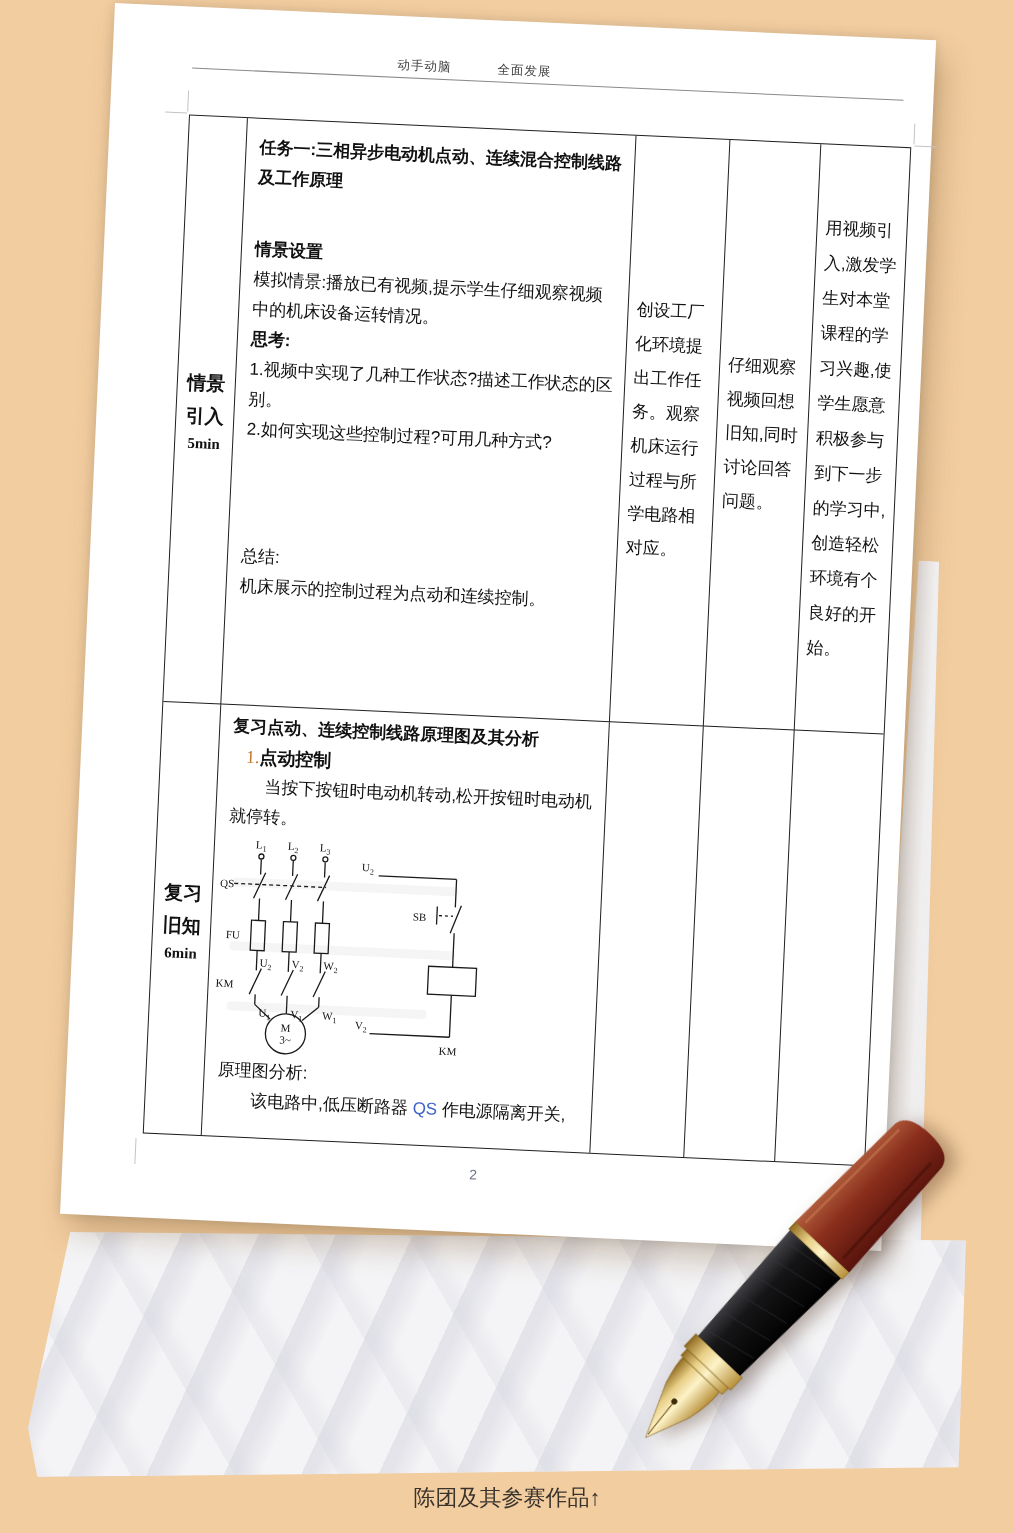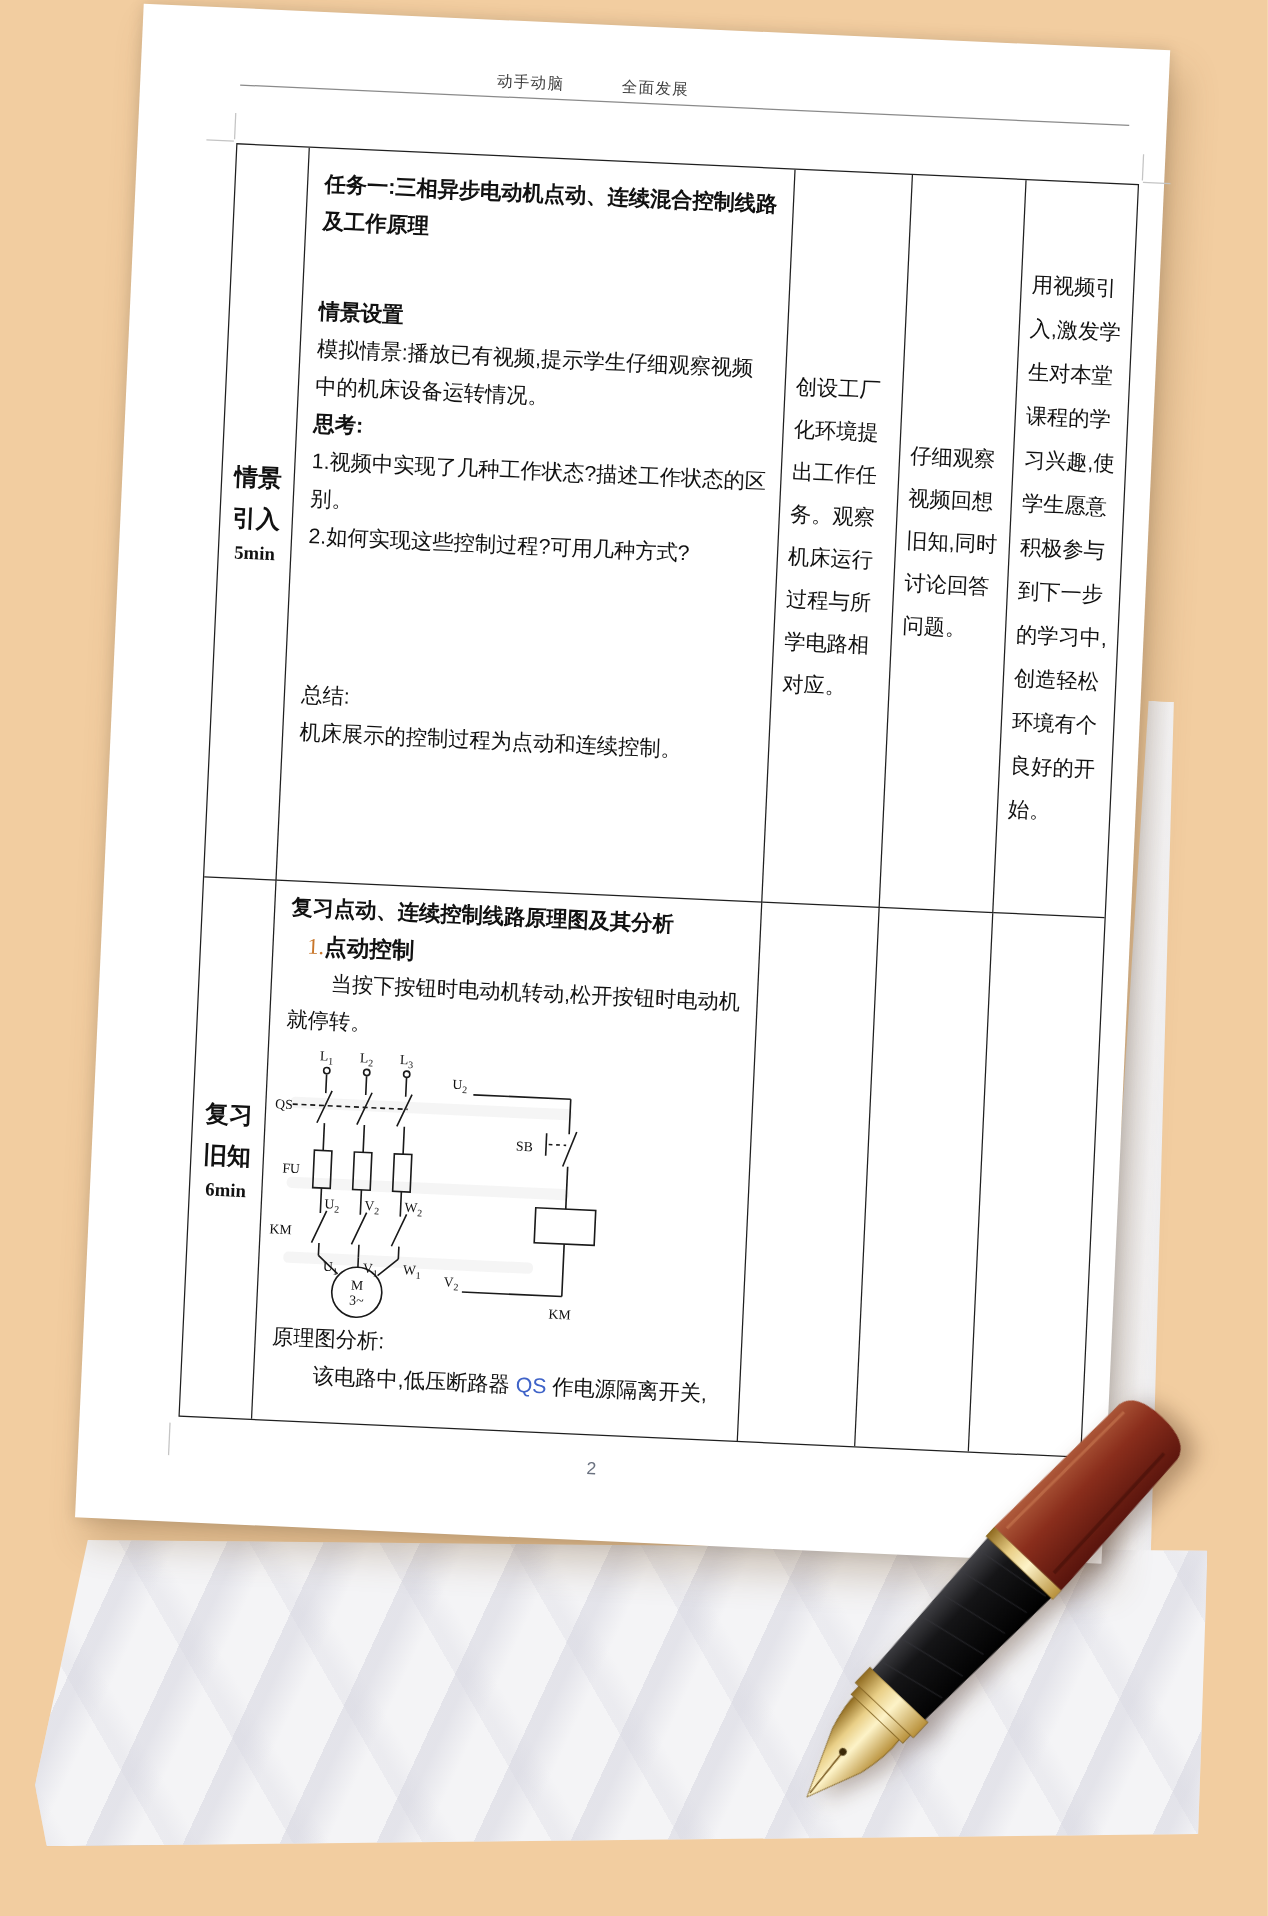--- a/index.html
+++ b/index.html
@@ -244,13 +244,14 @@
       </g>
       <rect x="252" y="0" width="10" height="74" fill="url(#gold)" stroke="#7a5a16" stroke-width=".5"></rect>
       <g>
         <path d="M262,0 L402,5 Q418,8 418,37 Q418,66 402,69 L262,74 Z" fill="url(#mar)"></path>
         <path d="M268,8 L400,12" stroke="#cf8158" stroke-width="2.4" opacity=".5" fill="none"></path>
         <path d="M268,60 L398,58" stroke="#3c0c06" stroke-width="3" opacity=".5" fill="none"></path>
       </g>
     </svg>
   </div>
 
+  <div class="caption">陈团及其参赛作品↑</div>
 </div>
 
 </body></html>

